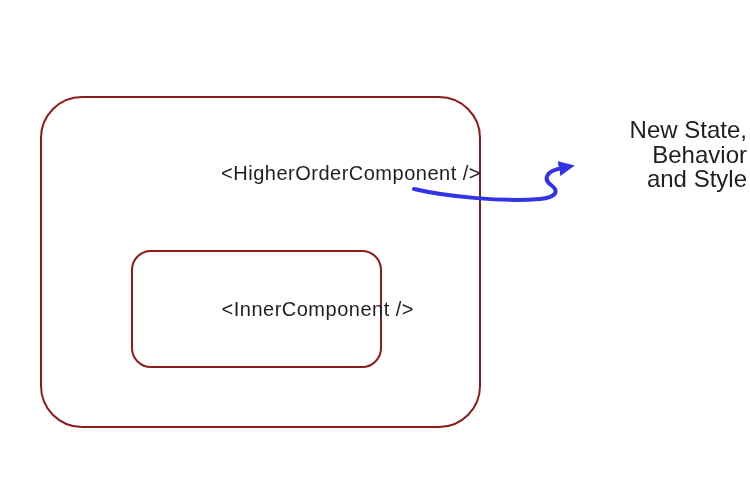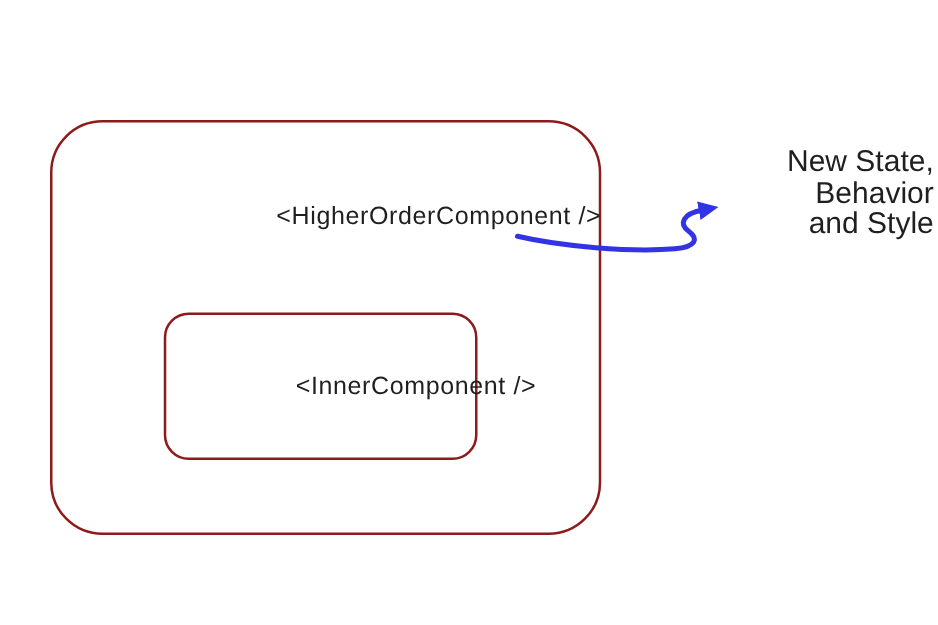--- a/index.html
+++ b/index.html
@@ -42,21 +42,21 @@
     letter-spacing: 0.5px;
     text-align: right;
     white-space: nowrap;
   }
   .hoc-label {
     left: 40px; top: 160px;
     width: 441px; height: 26px;
     line-height: 26px;
   }
   .inner-label {
-    left: 131px; top: 296px;
+    left: 116px; top: 296px;
     width: 298px; height: 26px;
     line-height: 26px;
   }
   .annotation {
     position: absolute;
     left: 575px; top: 118px;
     width: 172px;
     color: var(--color-text);
     font-size: 24px;
     line-height: 24.5px;

